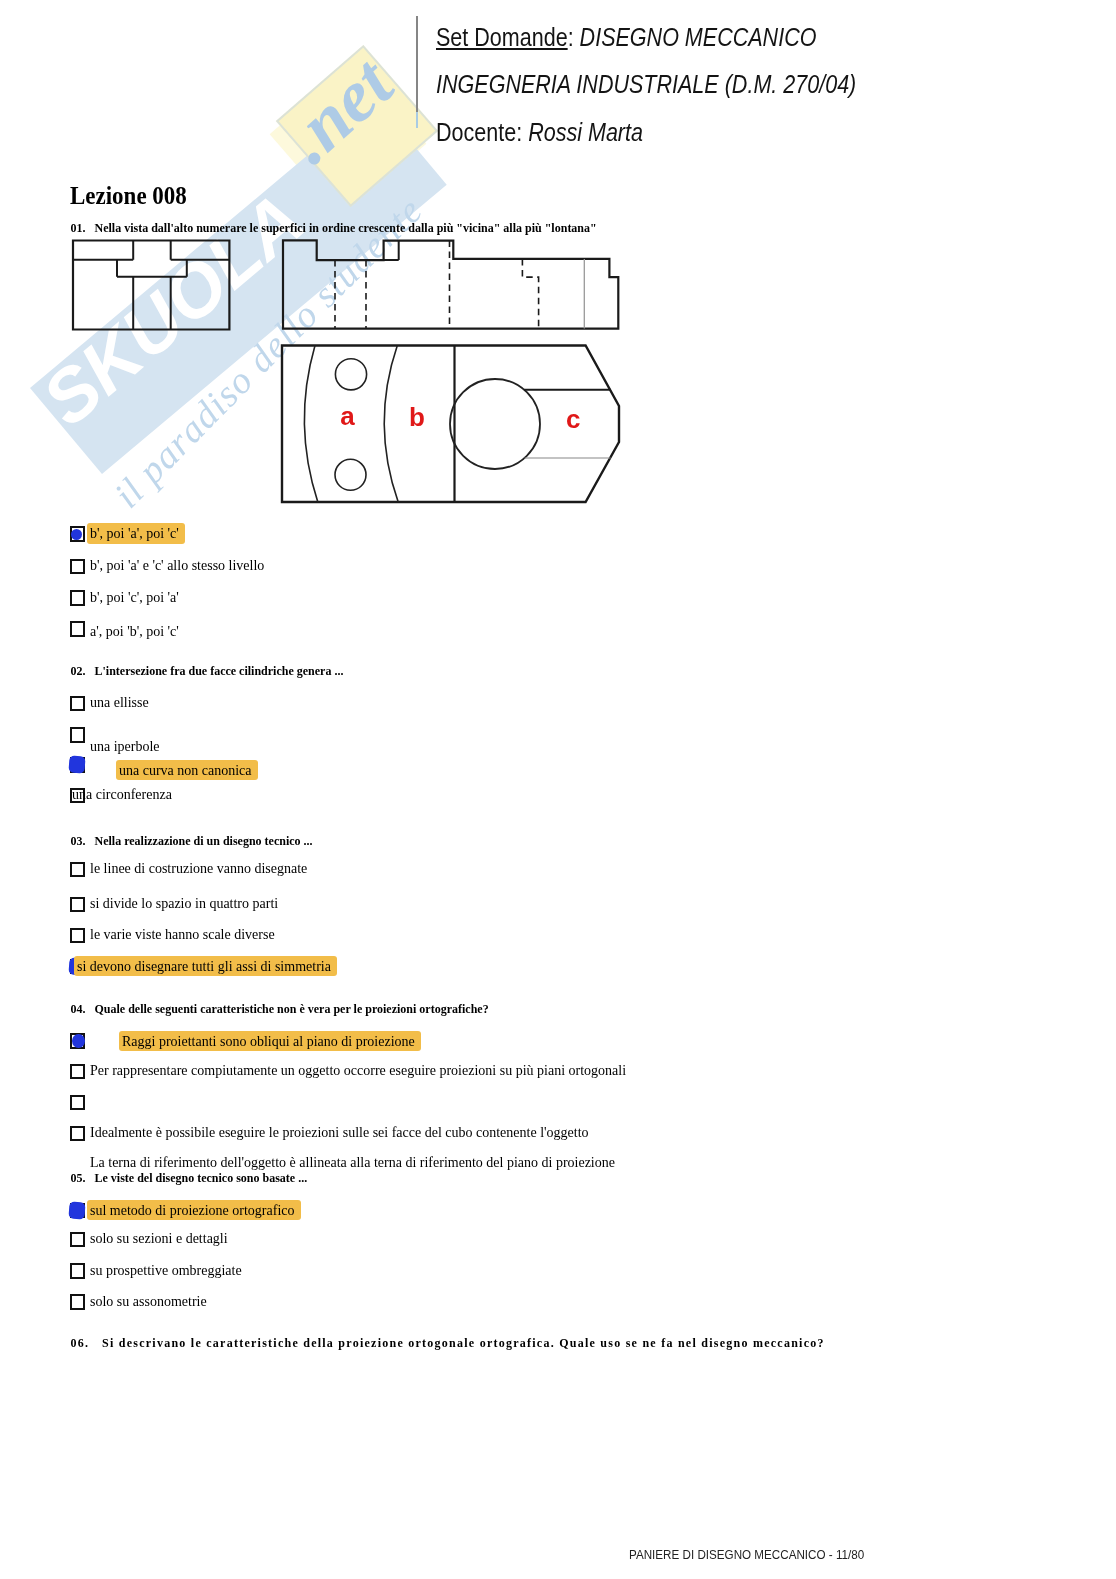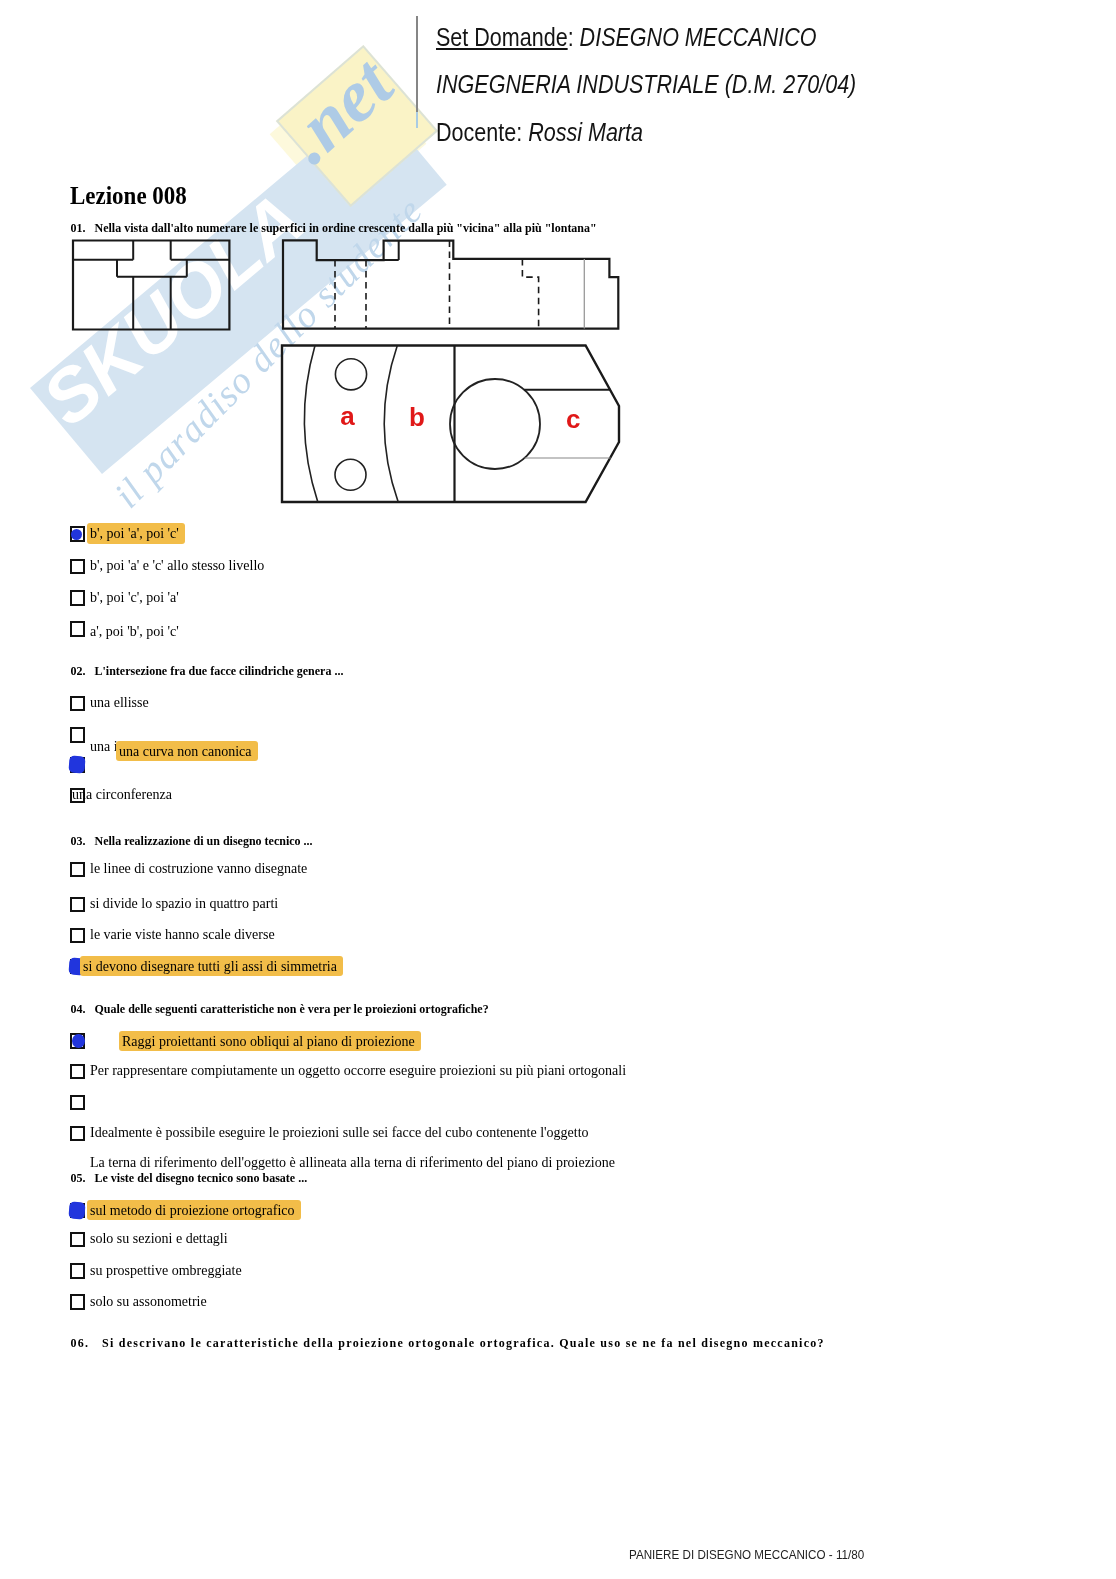--- a/index.html
+++ b/index.html
@@ -120,21 +120,21 @@
   <div class="abs opt" style="left:90px;top:696.4px;">una ellisse</div>
 
   <div class="cb" style="left:69.5px;top:727.4px;"></div>
 
   <div class="abs opt" style="left:90px;top:727.9px;margin-top:12px;">una iperbole</div>
 
   <div class="cb" style="left:69.5px;top:757px;"></div>
 
   <div class="abs" style="left:69.2px;top:756.3px;width:16px;height:17px;border-radius:5px;background:#2135dd;transform:rotate(4deg);"></div>
 
-  <div class="abs opt" style="left:87px;top:744px;padding-left:29px;"><span class="hl">una curva non canonica</span></div>
+  <div class="abs opt" style="left:87px;top:763px;padding-left:29px;"><span class="hl">una curva non canonica</span></div>
 
   <div class="cb" style="left:69.5px;top:787.5px;"></div>
 
   <div class="abs opt" style="left:72px;top:788px;">una circonferenza</div>
 
   <div class="abs qt" style="left:70.5px;top:833.5px;">03.&nbsp;&nbsp;&nbsp;Nella realizzazione di un disegno tecnico ...</div>
 
   <div class="cb" style="left:69.5px;top:861.6px;"></div>
 
   <div class="abs opt" style="left:90px;top:862.1px;">le linee di costruzione vanno disegnate</div>
@@ -144,21 +144,21 @@
   <div class="abs opt" style="left:90px;top:897px;">si divide lo spazio in quattro parti</div>
 
   <div class="cb" style="left:69.5px;top:927.7px;"></div>
 
   <div class="abs opt" style="left:90px;top:928.2px;">le varie viste hanno scale diverse</div>
 
   <div class="cb" style="left:69.5px;top:958.5px;"></div>
 
   <div class="abs" style="left:69.2px;top:957.8px;width:16px;height:17px;border-radius:5px;background:#2135dd;transform:rotate(4deg);"></div>
 
-  <div class="abs opt" style="left:80px;top:959px;"><span class="hl">si devono disegnare tutti gli assi di simmetria</span></div>
+  <div class="abs opt" style="left:74px;top:959px;"><span class="hl">si devono disegnare tutti gli assi di simmetria</span></div>
 
   <div class="abs qt" style="left:70.5px;top:1002.3px;">04.&nbsp;&nbsp;&nbsp;Quale delle seguenti caratteristiche non è vera per le proiezioni ortografiche?</div>
 
   <div class="cb" style="left:69.5px;top:1033.4px;"></div>
 
   <div class="abs" style="left:71.5px;top:1033.5px;width:13px;height:14px;border-radius:50%;background:#2135dd;"></div>
 
   <div class="abs opt" style="left:87px;top:1034px;padding-left:32px;"><span class="hl">Raggi proiettanti sono obliqui al piano di proiezione</span></div>
 
   <div class="cb" style="left:69.5px;top:1063.8px;"></div>

